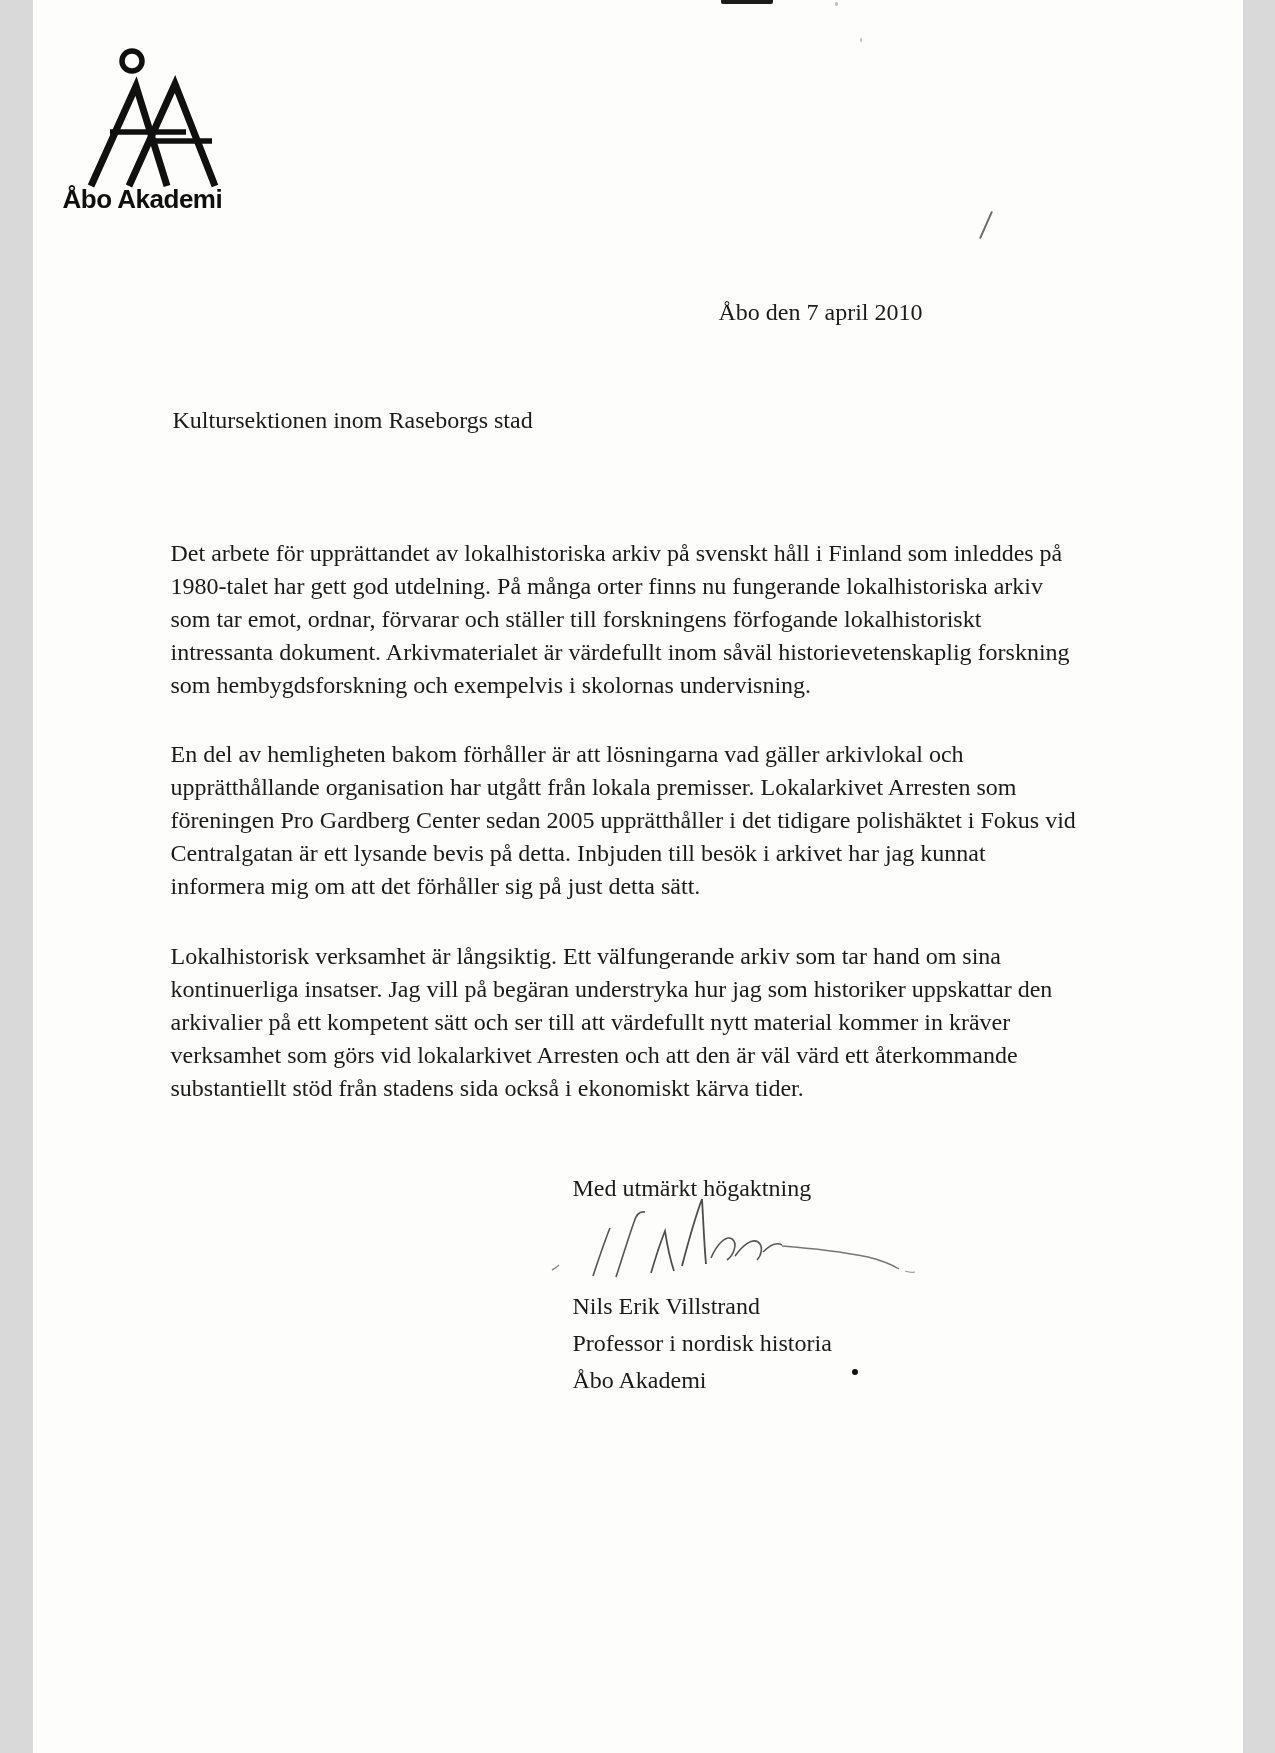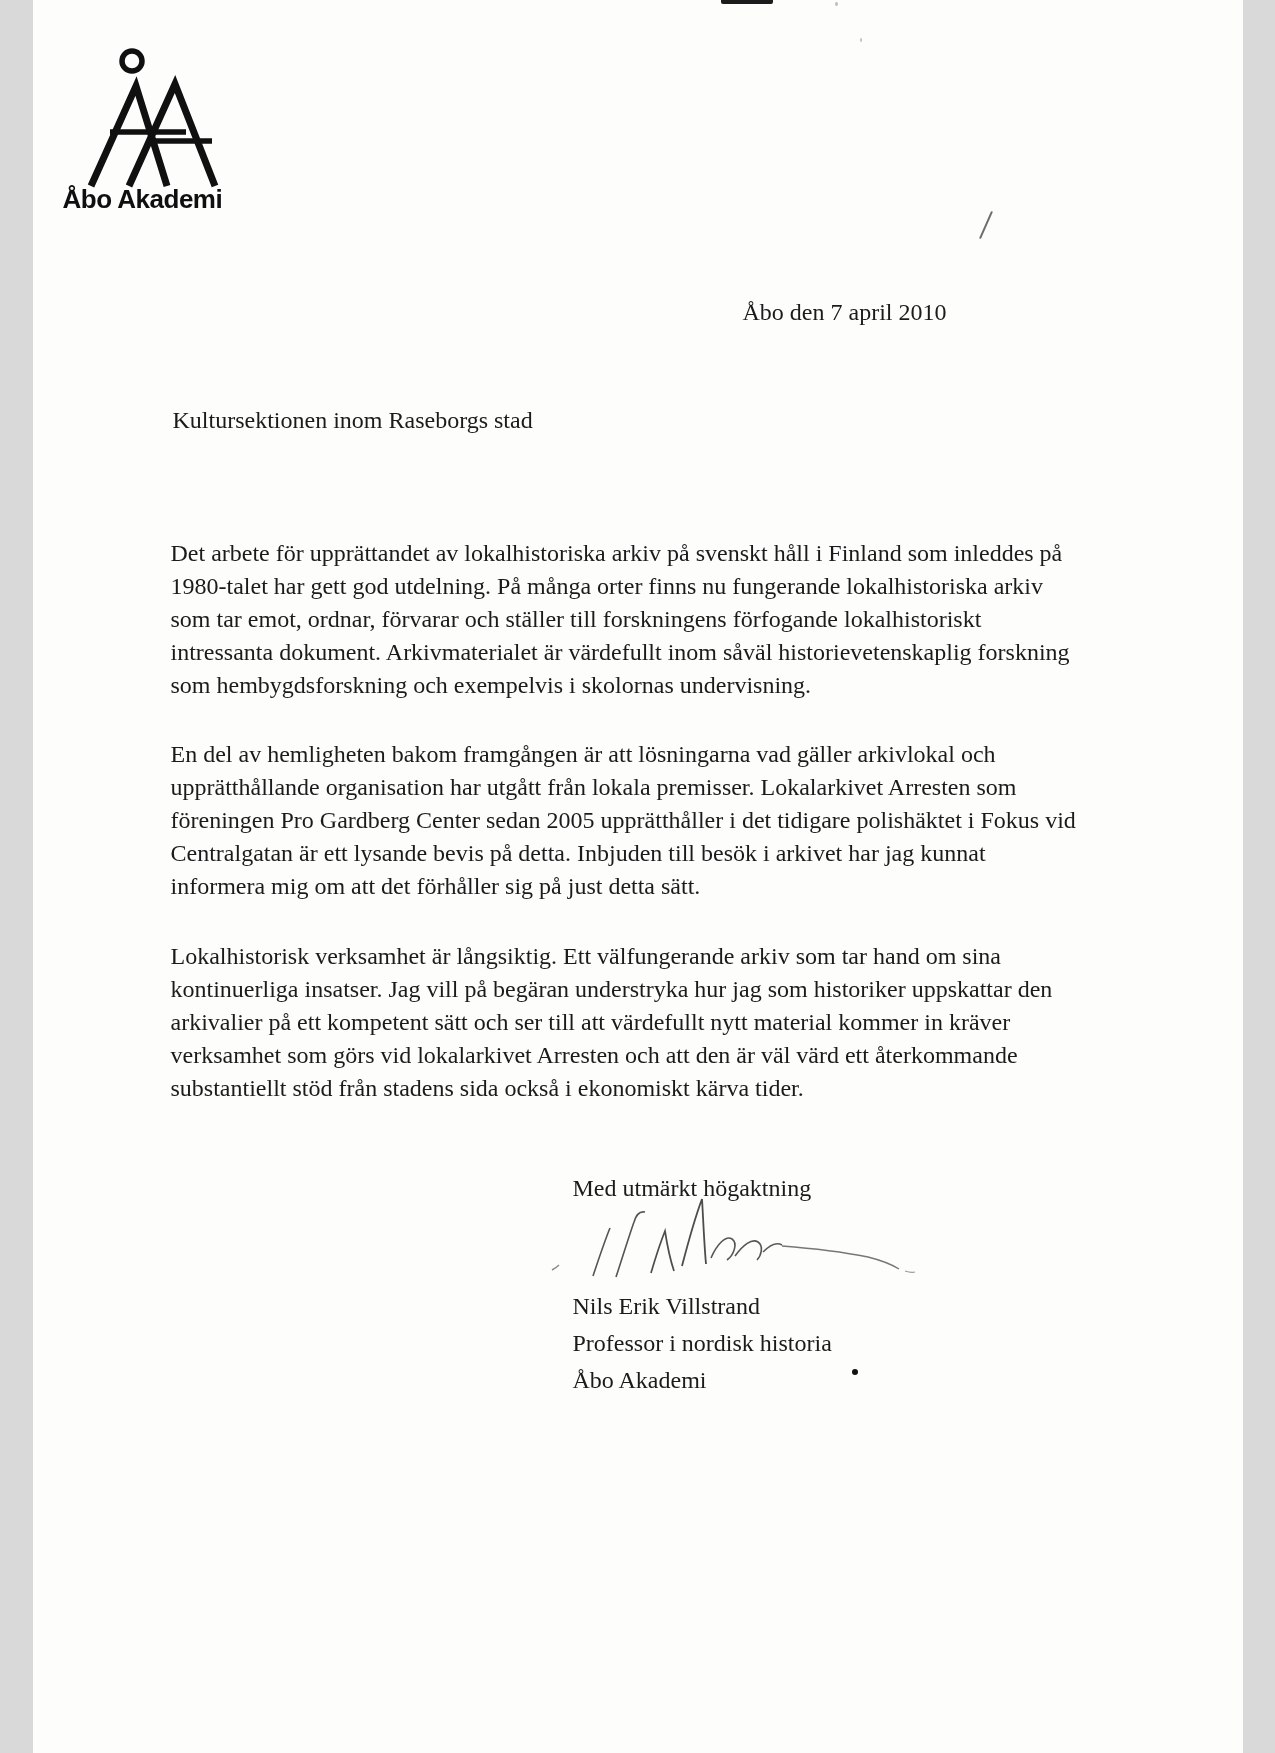--- a/index.html
+++ b/index.html
@@ -14,21 +14,21 @@
   }
   
   .logo-svg{position:absolute;left:25px;top:36px;}
   .logo-text{
     position:absolute;left:30px;top:184px;
     font-family:"Liberation Sans","DejaVu Sans",sans-serif;
     font-weight:bold;font-size:26px;letter-spacing:-0.5px;color:#0f0f0f;
   }
   
   .serif-line{font-size:24px;line-height:33px;white-space:pre;}
-  .dateline{position:absolute;left:710px;top:296px;font-family:Liberation Serif, serif;}
+  .dateline{position:absolute;left:686px;top:296px;font-family:Liberation Serif, serif;}
   .recipient{position:absolute;left:140px;top:404px;}
   .para{position:absolute;left:138px;}
   .para-1{top:537px;}
   .para-2{top:738px;}
   .para-3{top:940px;font-family:Liberation Serif, serif;}
   .closing-salutation{position:absolute;left:540px;top:1172px;}
   .sig-name{position:absolute;left:540px;top:1290px;}
   .sig-title{position:absolute;left:540px;top:1327px;font-family:Liberation Serif, serif;}
   .sig-org{position:absolute;left:540px;top:1364px;}
   
@@ -80,21 +80,21 @@
 
   <div class="para para-1">
     <div class="serif-line">Det arbete för upprättandet av lokalhistoriska arkiv på svenskt håll i Finland som inleddes på</div>
     <div class="serif-line">1980-talet har gett god utdelning. På många orter finns nu fungerande lokalhistoriska arkiv</div>
     <div class="serif-line">som tar emot, ordnar, förvarar och ställer till forskningens förfogande lokalhistoriskt</div>
     <div class="serif-line">intressanta dokument. Arkivmaterialet är värdefullt inom såväl historievetenskaplig forskning</div>
     <div class="serif-line">som hembygdsforskning och exempelvis i skolornas undervisning.</div>
   </div>
 
   <div class="para para-2">
-    <div class="serif-line">En del av hemligheten bakom framgången är att lösningarna vad gäller arkivlokal och</div>
+    <div class="serif-line">En del av hemligheten bakom förhåller är att lösningarna vad gäller arkivlokal och</div>
     <div class="serif-line">upprätthållande organisation har utgått från lokala premisser. Lokalarkivet Arresten som</div>
     <div class="serif-line">föreningen Pro Gardberg Center sedan 2005 upprätthåller i det tidigare polishäktet i Fokus vid</div>
     <div class="serif-line">Centralgatan är ett lysande bevis på detta. Inbjuden till besök i arkivet har jag kunnat</div>
     <div class="serif-line">informera mig om att det förhåller sig på just detta sätt.</div>
   </div>
 
   <div class="para para-3">
     <div class="serif-line">Lokalhistorisk verksamhet är långsiktig. Ett välfungerande arkiv som tar hand om sina</div>
     <div class="serif-line">kontinuerliga insatser. Jag vill på begäran understryka hur jag som historiker uppskattar den</div>
     <div class="serif-line">arkivalier på ett kompetent sätt och ser till att värdefullt nytt material kommer in kräver</div>

